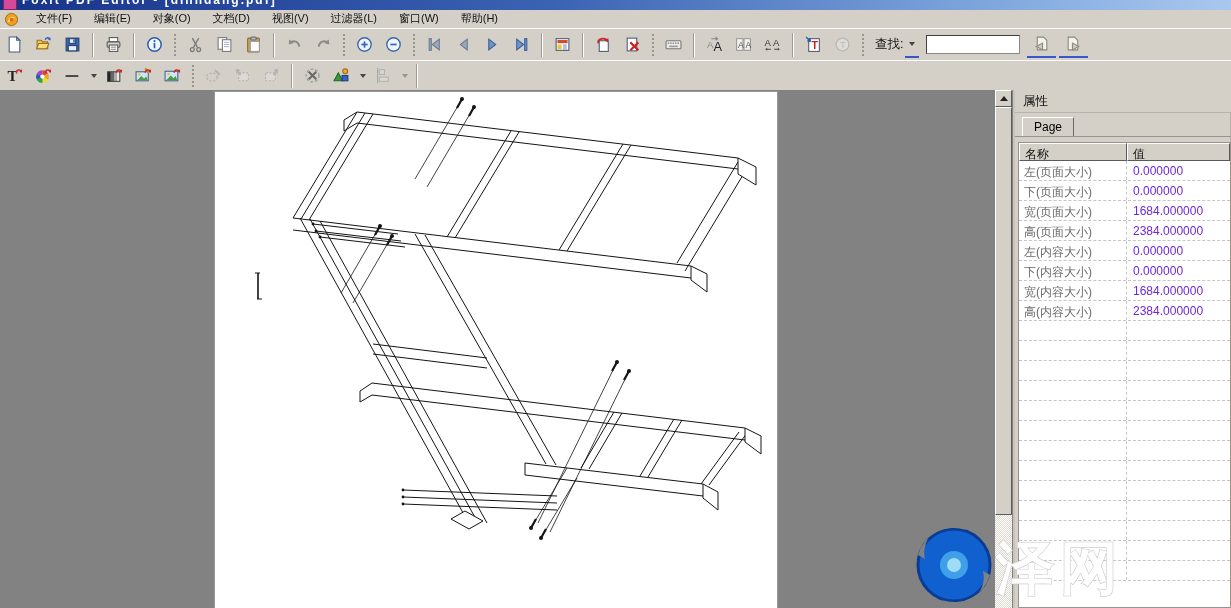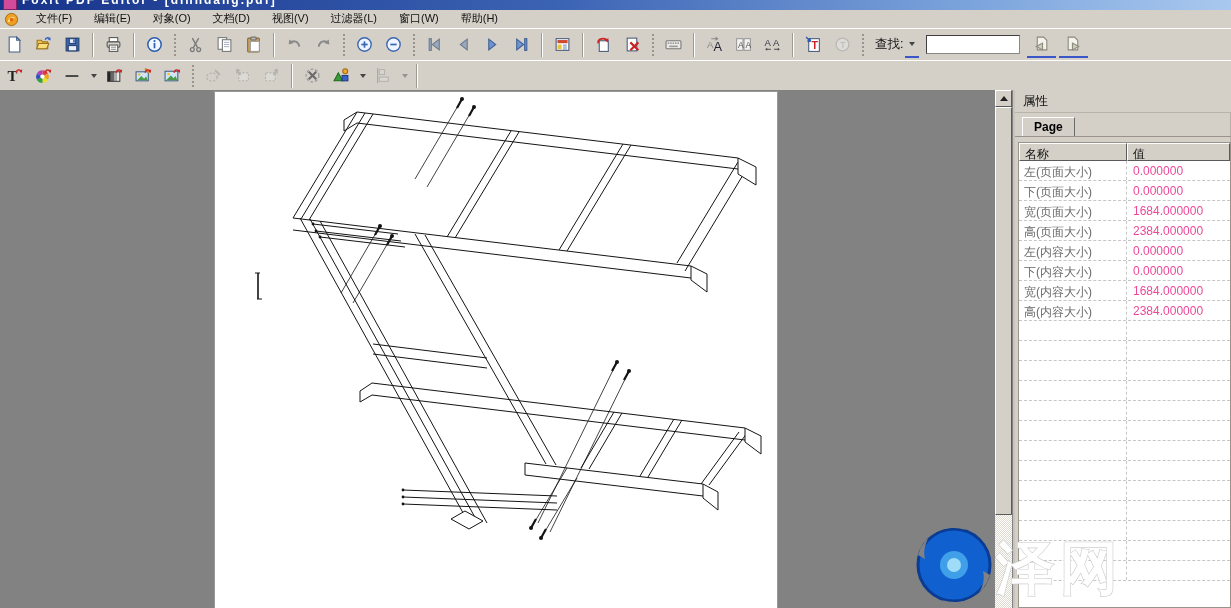--- a/index.html
+++ b/index.html
@@ -49,30 +49,30 @@
          border:1px solid;border-color:#fff #5a5a5a #5a5a5a #fff;display:flex;align-items:center;justify-content:center;}
   .tri-up{width:0;height:0;border-left:4px solid transparent;border-right:4px solid transparent;border-bottom:5px solid #222;}
   .sc-thumb{position:absolute;left:0;top:17px;width:15px;height:406px;background:#d4d0c8;
             border:1px solid;border-color:#fff #5a5a5a #5a5a5a #fff;}
   
   .props{position:absolute;left:1013px;top:0;width:218px;height:518px;background:#d4d0c8;
          border-left:2px solid #c8c4bc;box-shadow:-3px 0 0 #b4b0a8 inset;}
   .p-caption{height:19px;font-size:12.5px;color:#111;padding:3px 0 0 8px;border-bottom:1px solid #b8b4ac;background:#d4d0c8;}
   .p-tabs{height:24px;position:relative;border-bottom:1px solid #98948c;padding:4px 0 0 7px;box-sizing:border-box;}
   .p-tab{display:inline-block;height:19px;box-sizing:border-box;padding:2px 11px 0;font-size:12px;background:#d4d0c8;
-         border:1px solid #6a6a6a;border-bottom:none;border-top-color:#fff;border-left-color:#fff;font-weight:bold;}
+         border:1px solid #6a6a6a;border-bottom:none;border-top-color:#fff;border-left-color:#fff;}
   .p-grid{position:absolute;left:3px;right:2px;top:52px;bottom:0;background:#fff;border:1px solid #98948c;overflow:hidden;}
   .p-head{display:flex;height:18px;}
   .p-hcell{box-sizing:border-box;background:#d4d0c8;font-size:12px;color:#111;padding:2px 0 0 5px;
            border-top:1px solid #fff;border-left:1px solid #fff;border-right:1px solid #5a5a5a;border-bottom:1px solid #5a5a5a;}
   .p-hname{width:108px;}.p-hval{flex:1;}
   .prow{display:flex;height:19px;border-bottom:1px dashed #c6c6c6;font-size:12px;box-sizing:content-box;}
   .pname{width:108px;box-sizing:border-box;color:#6a6a6a;padding:3px 0 0 5px;border-right:1px dashed #c6c6c6;
          white-space:nowrap;overflow:hidden;}
-  .pval{flex:1;color:#ec4899;padding:3px 0 0 6px;white-space:nowrap;overflow:hidden;}
+  .pval{flex:1;color:#6d28d9;padding:3px 0 0 6px;white-space:nowrap;overflow:hidden;}
   
   .wm{position:absolute;left:910px;top:434px;width:210px;height:84px;z-index:40;pointer-events:none;}
 </style>
 </head>
 <body>
 
 <div class="shell">
 
   <div class="titlebar">
     <div class="appico"></div>

